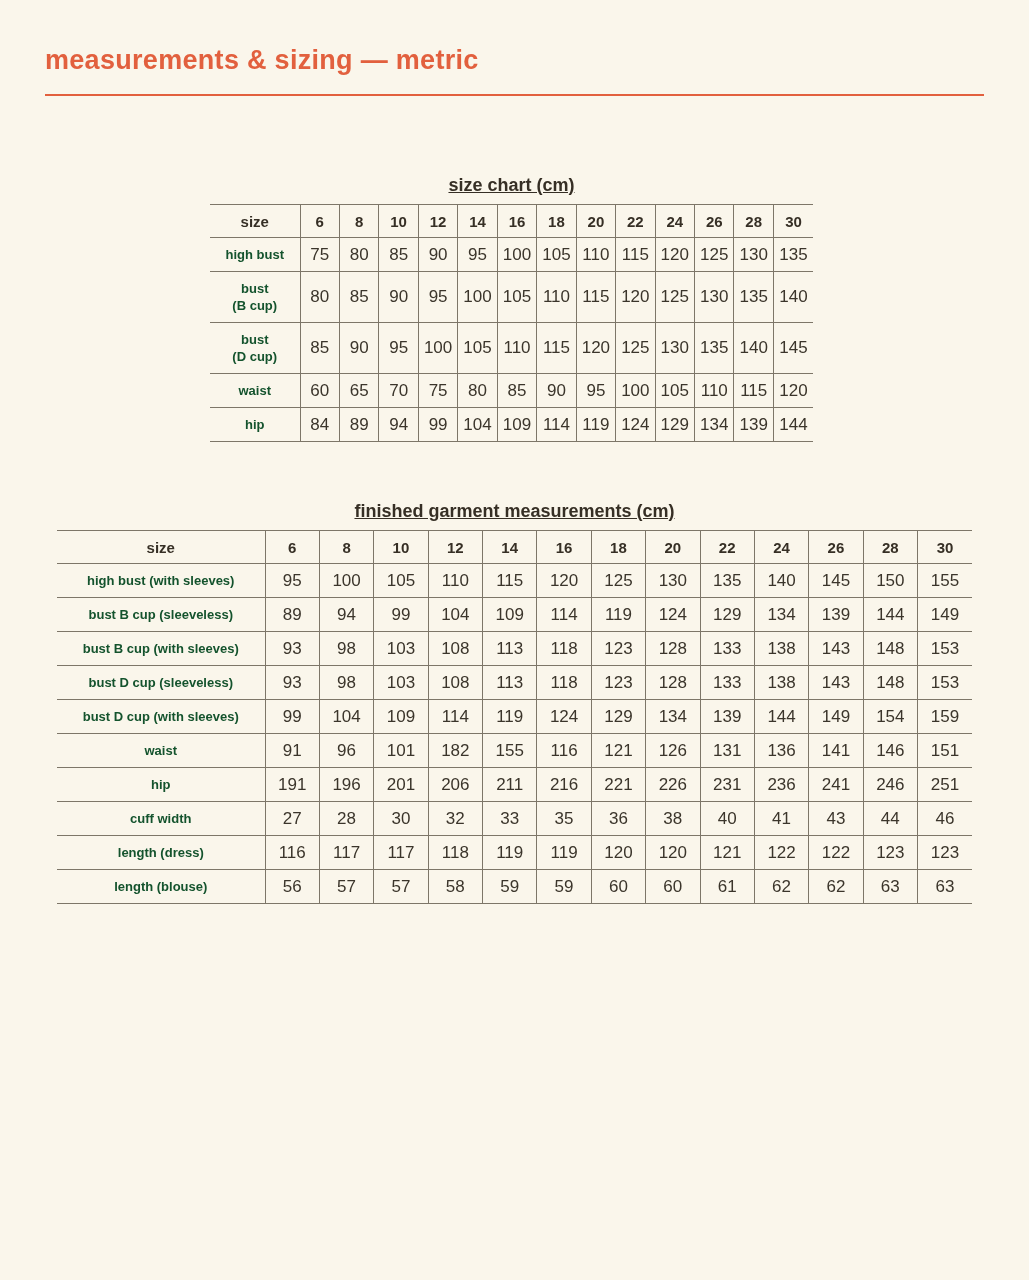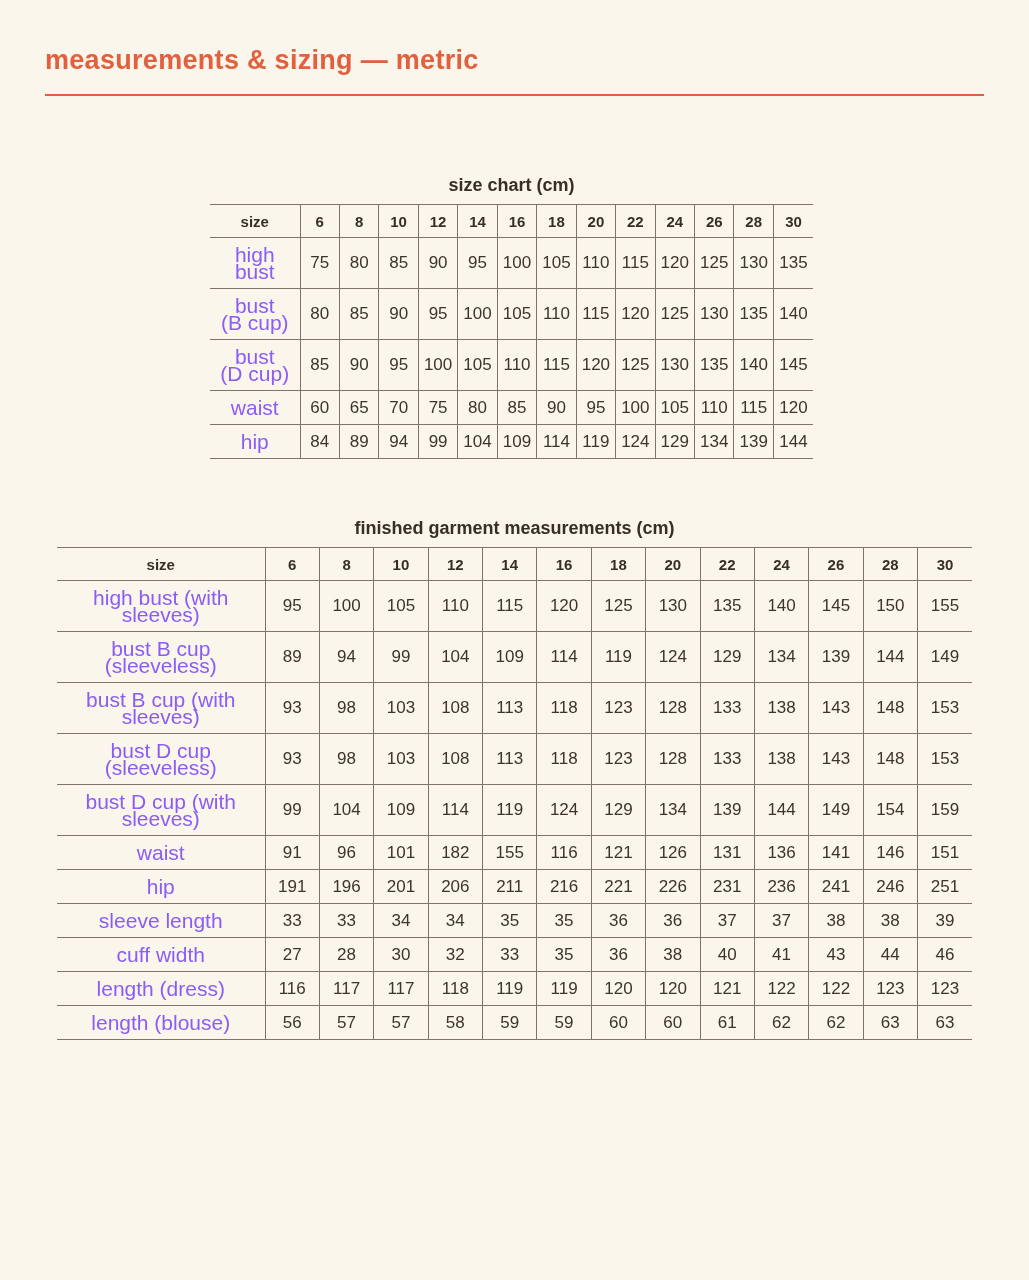--- a/index.html
+++ b/index.html
@@ -28,20 +28,21 @@
     border-top: 2px solid #e2603e;
     height: 0;
   }
   .table-section h2 {
     margin: 0 0 9px 0;
     text-align: center;
     font-size: 18px;
     line-height: 19px;
     font-weight: bold;
     color: #362f25;
+    text-decoration: underline;
   }
   .section-1 { margin: 80px 0 0 210px; width: 603px; }
   .section-2 { margin: 60px 0 0 57px;  width: 915px; }
 
   table {
     border-collapse: collapse;
     table-layout: fixed;
     width: 100%;
   }
   th, td {
@@ -56,24 +57,24 @@
   tr > *:last-child  { border-right: none; }
 
   tr { height: 33px; }
 
   th.corner, th.col-header {
     font-size: 15px;
     font-weight: bold;
     color: #362f25;
   }
   th.row-label {
-    font-size: 21px;
+    font-size: 13px;
     line-height: 17px;
-    font-weight: normal;
-    color: #8b5cf6;
+    font-weight: bold;
+    color: #14532d;
     white-space: pre-line;
     padding: 8px 4px;
   }
   td.val {
     font-size: 17px;
     font-weight: normal;
     color: #3b352b;
   }
   .t1 th:first-child { width: 90px; }
   .t2 th:first-child { width: 208px; }
@@ -321,36 +322,20 @@
             <td class="val">216</td>
             <td class="val">221</td>
             <td class="val">226</td>
             <td class="val">231</td>
             <td class="val">236</td>
             <td class="val">241</td>
             <td class="val">246</td>
             <td class="val">251</td>
           </tr>
           <tr>
-            <th class="row-label">sleeve length</th>
-            <td class="val">33</td>
-            <td class="val">33</td>
-            <td class="val">34</td>
-            <td class="val">34</td>
-            <td class="val">35</td>
-            <td class="val">35</td>
-            <td class="val">36</td>
-            <td class="val">36</td>
-            <td class="val">37</td>
-            <td class="val">37</td>
-            <td class="val">38</td>
-            <td class="val">38</td>
-            <td class="val">39</td>
-          </tr>
-          <tr>
             <th class="row-label">cuff width</th>
             <td class="val">27</td>
             <td class="val">28</td>
             <td class="val">30</td>
             <td class="val">32</td>
             <td class="val">33</td>
             <td class="val">35</td>
             <td class="val">36</td>
             <td class="val">38</td>
             <td class="val">40</td>

